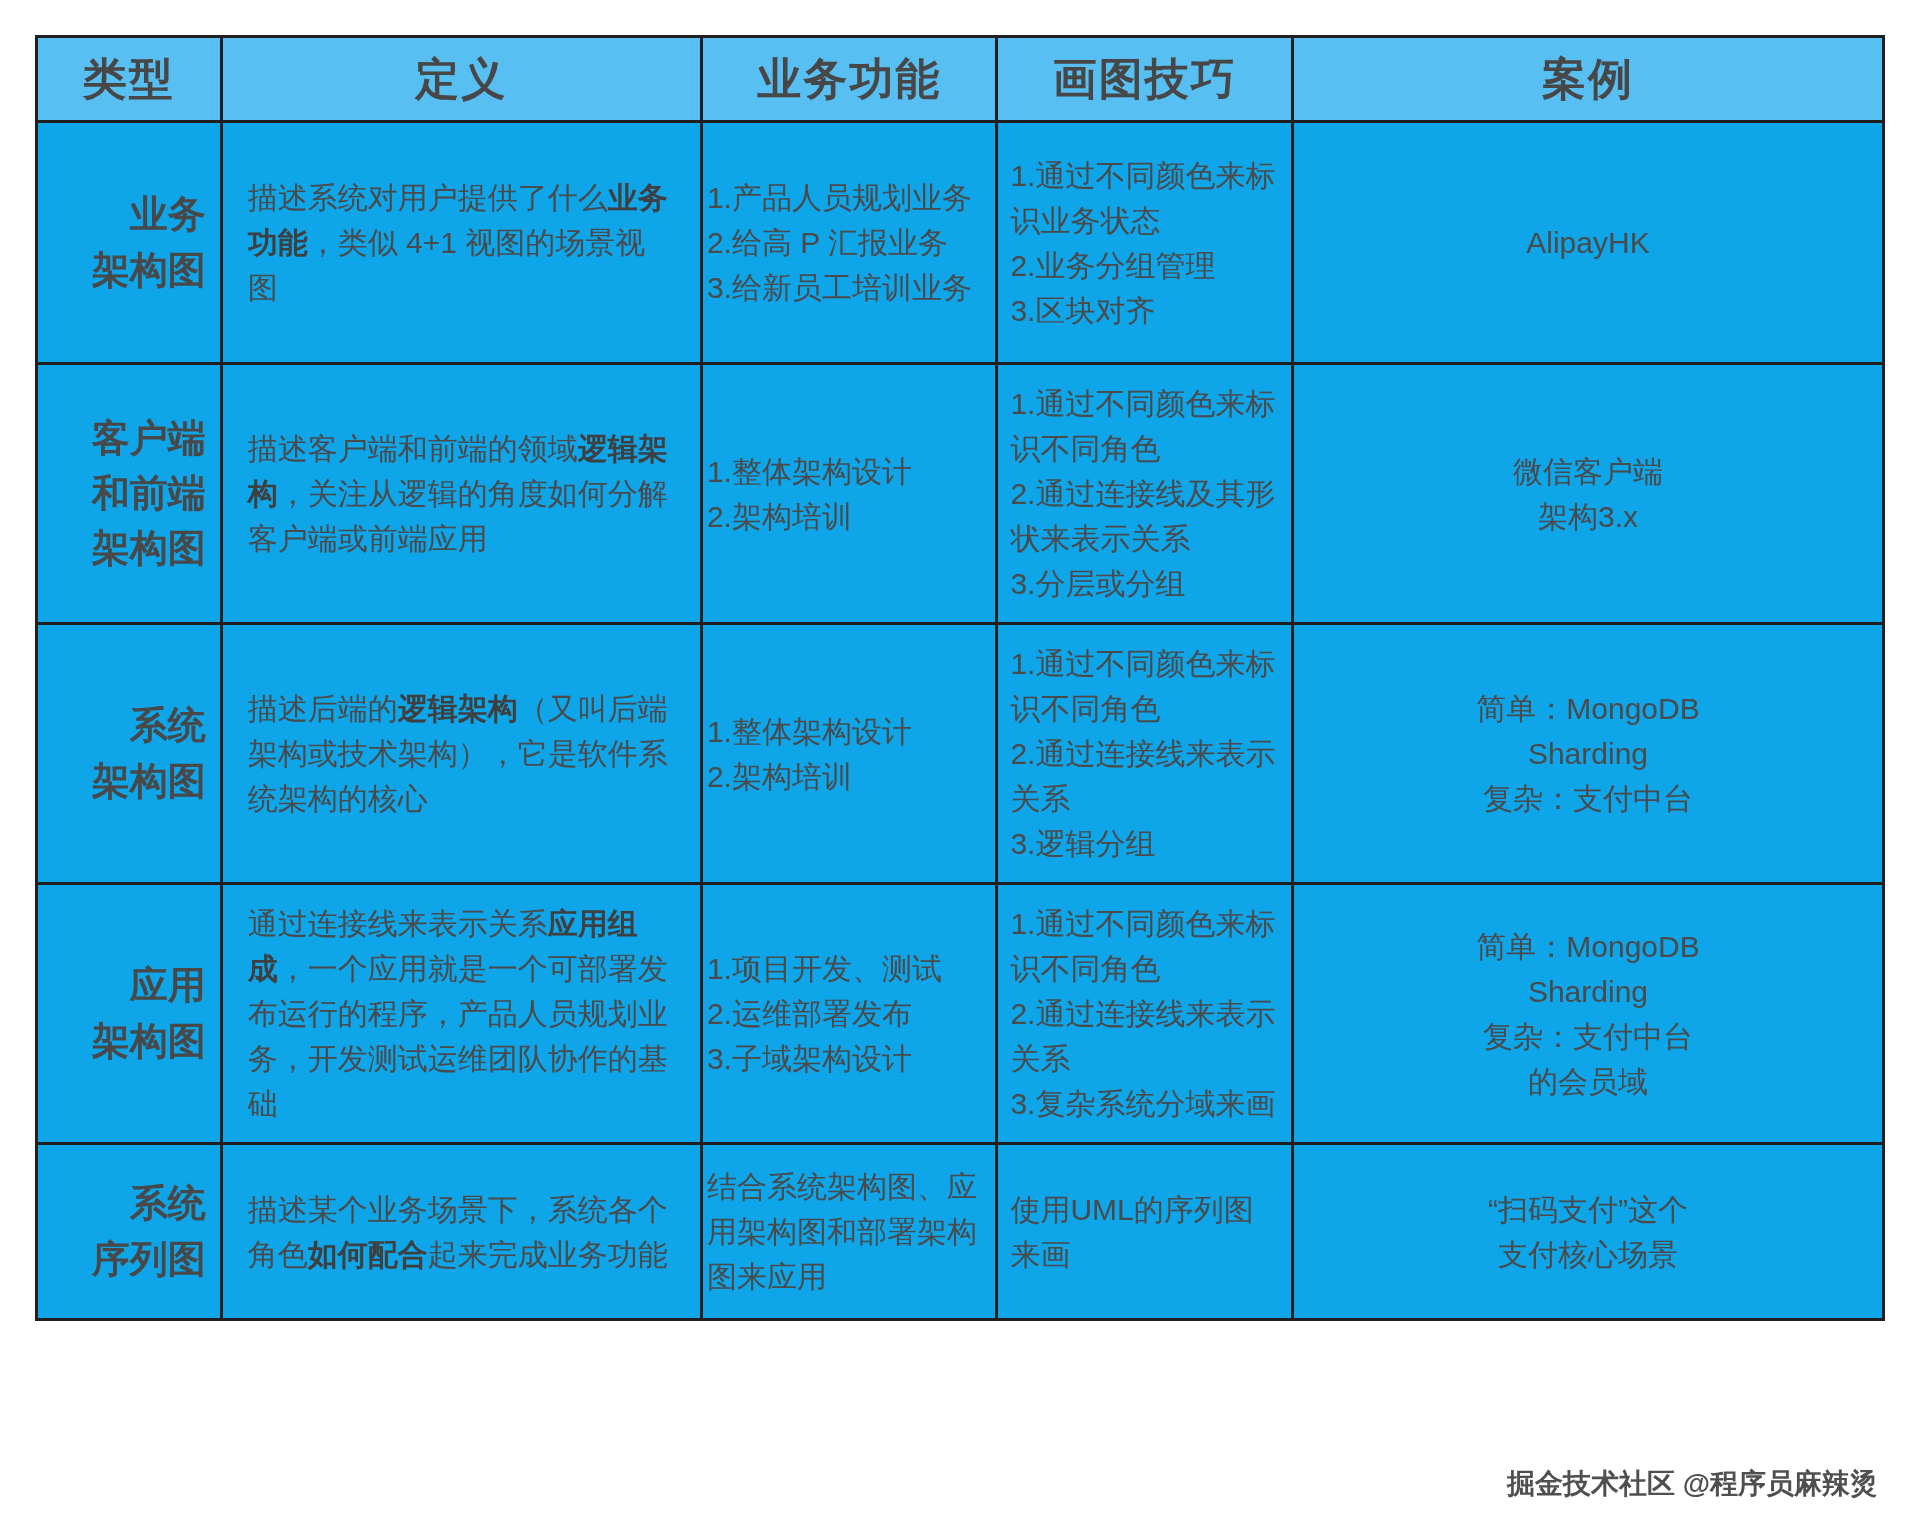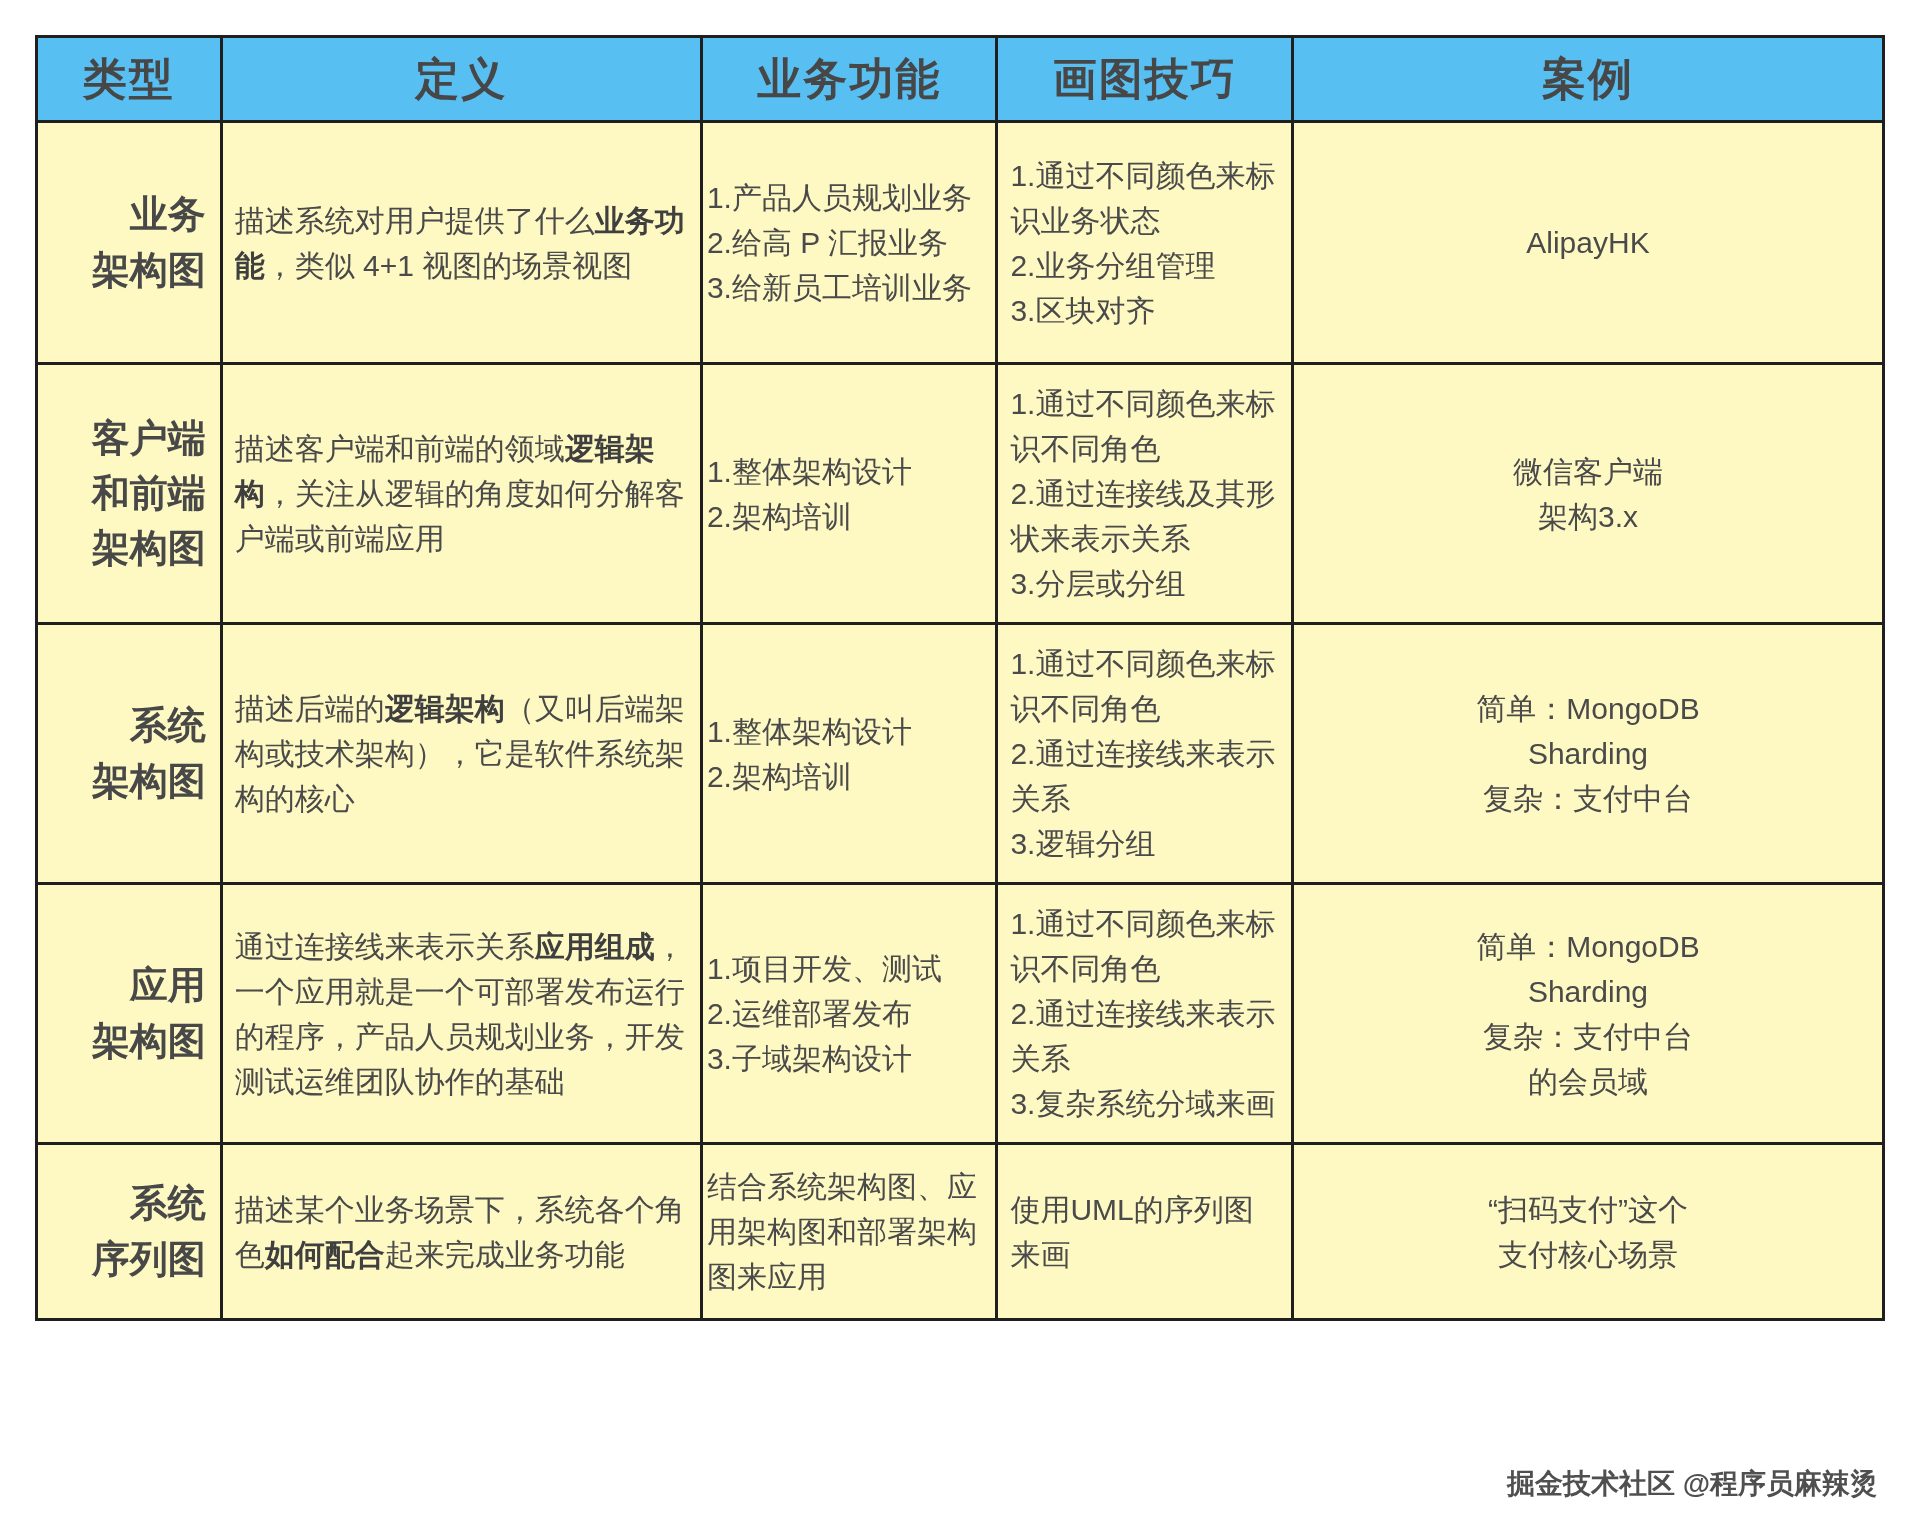--- a/index.html
+++ b/index.html
@@ -10,21 +10,21 @@
     position: relative;
     overflow: hidden;
   }
   .page { position: absolute; inset: 0; }
 
   table.arch {
     border-collapse: collapse;
     table-layout: fixed;
     width: 1850px;
     margin: 35px auto 0 auto;
-    background: #fef9c3;
+    background: #0ea5e9;
   }
   col.c-type  { width: 10%; }
   col.c-def   { width: 26%; }
   col.c-usage { width: 16%; }
   col.c-tips  { width: 16%; }
   col.c-case  { width: 32%; }
 
   th, td {
     border: 3px solid #1f1f1f;
     vertical-align: middle;
@@ -45,21 +45,21 @@
     padding: 16px 14px;
   }
   td.type {
     font-size: 38px;
     font-weight: 700;
     text-align: right;
     white-space: pre-line;
     line-height: 1.45;
     color: #484848;
   }
-  td.def   { text-align: left; padding: 16px 12px; }
+  td.def   { text-align: left; padding: 16px 25px; }
   td.def b { font-weight: 700; color: #3f3f3f; }
   td.usage { text-align: left; white-space: pre-line; padding: 16px 4px; }
   td.tips  { text-align: left; white-space: pre-line; padding: 16px 12px; }
   td.case  { text-align: center; white-space: pre-line; }
 
   tbody tr:nth-child(1) { height: 242px; }
   tbody tr:nth-child(2) { height: 258px; }
   tbody tr:nth-child(3) { height: 260px; }
   tbody tr:nth-child(4) { height: 257px; }
   tbody tr:nth-child(5) { height: 176px; }

